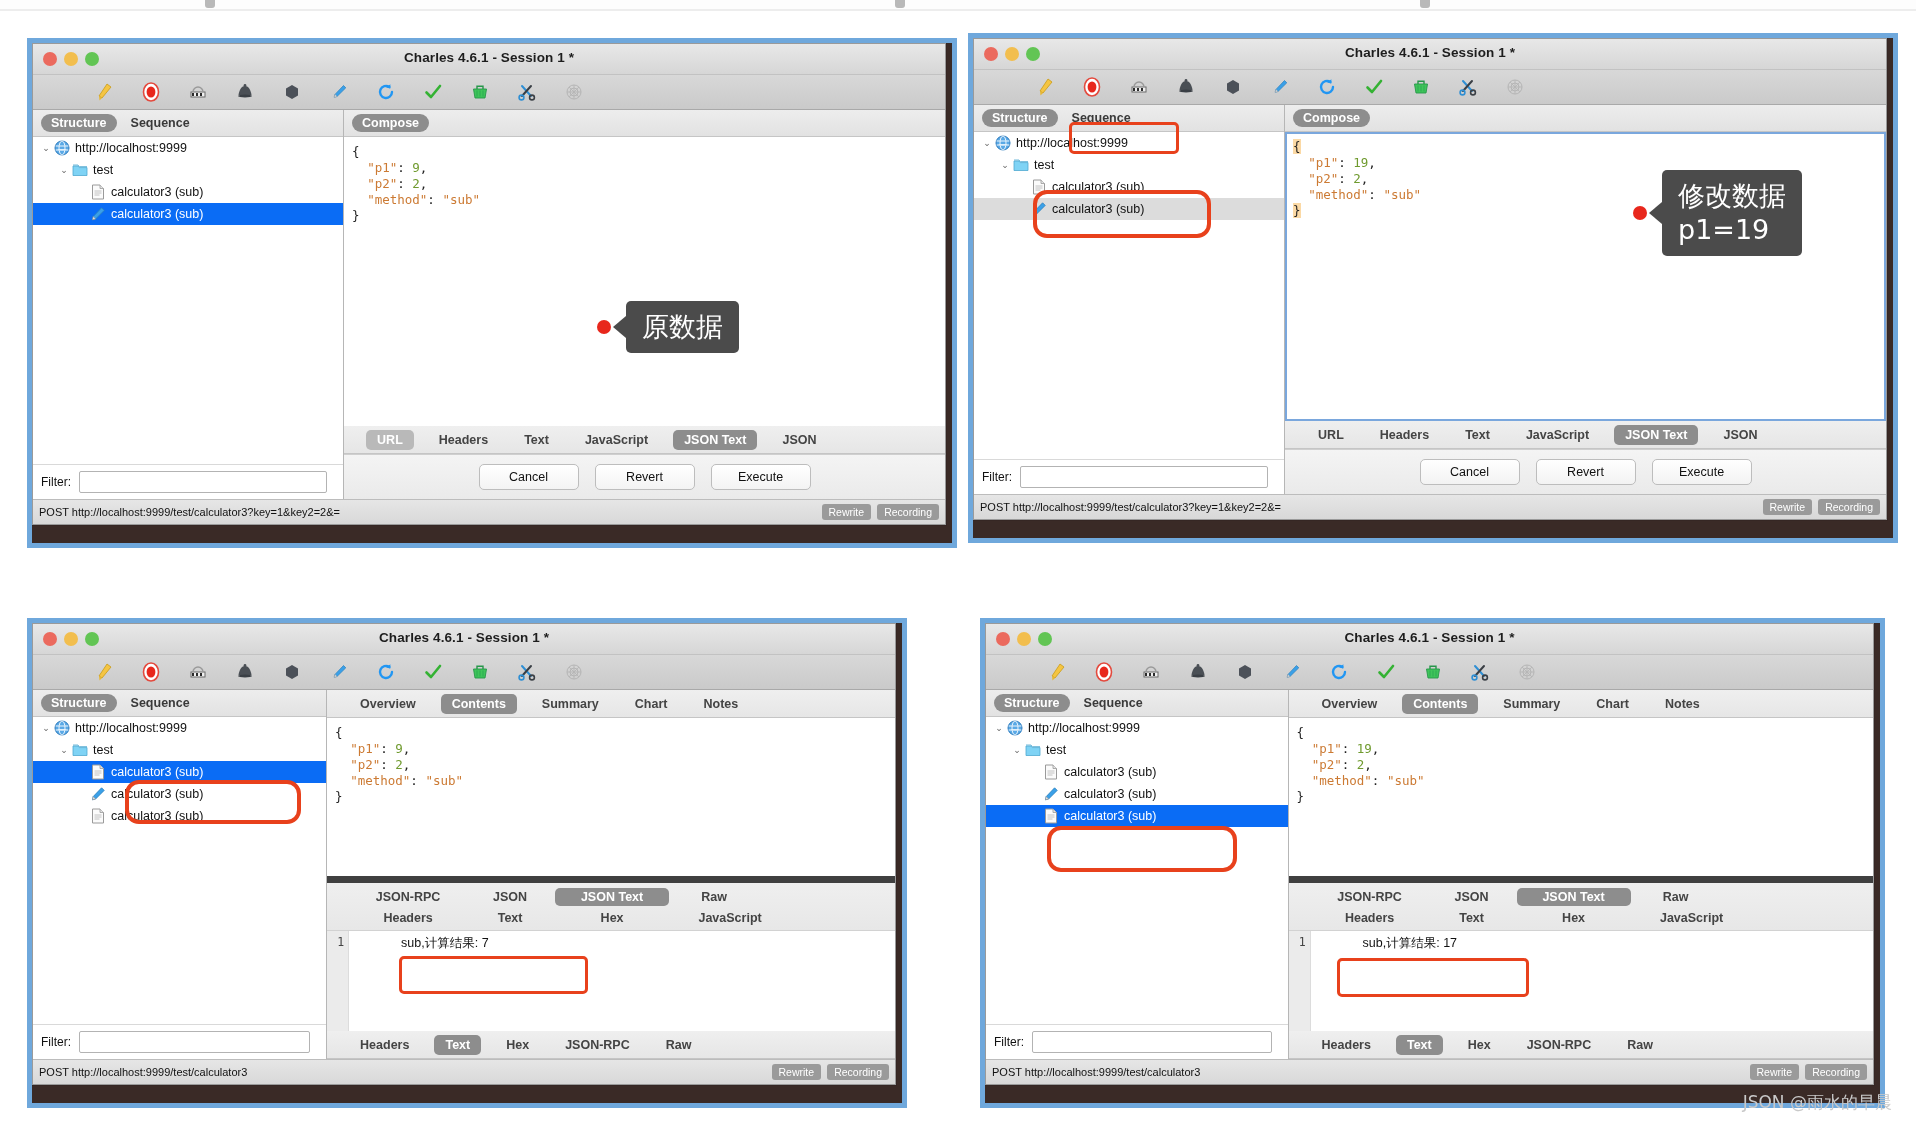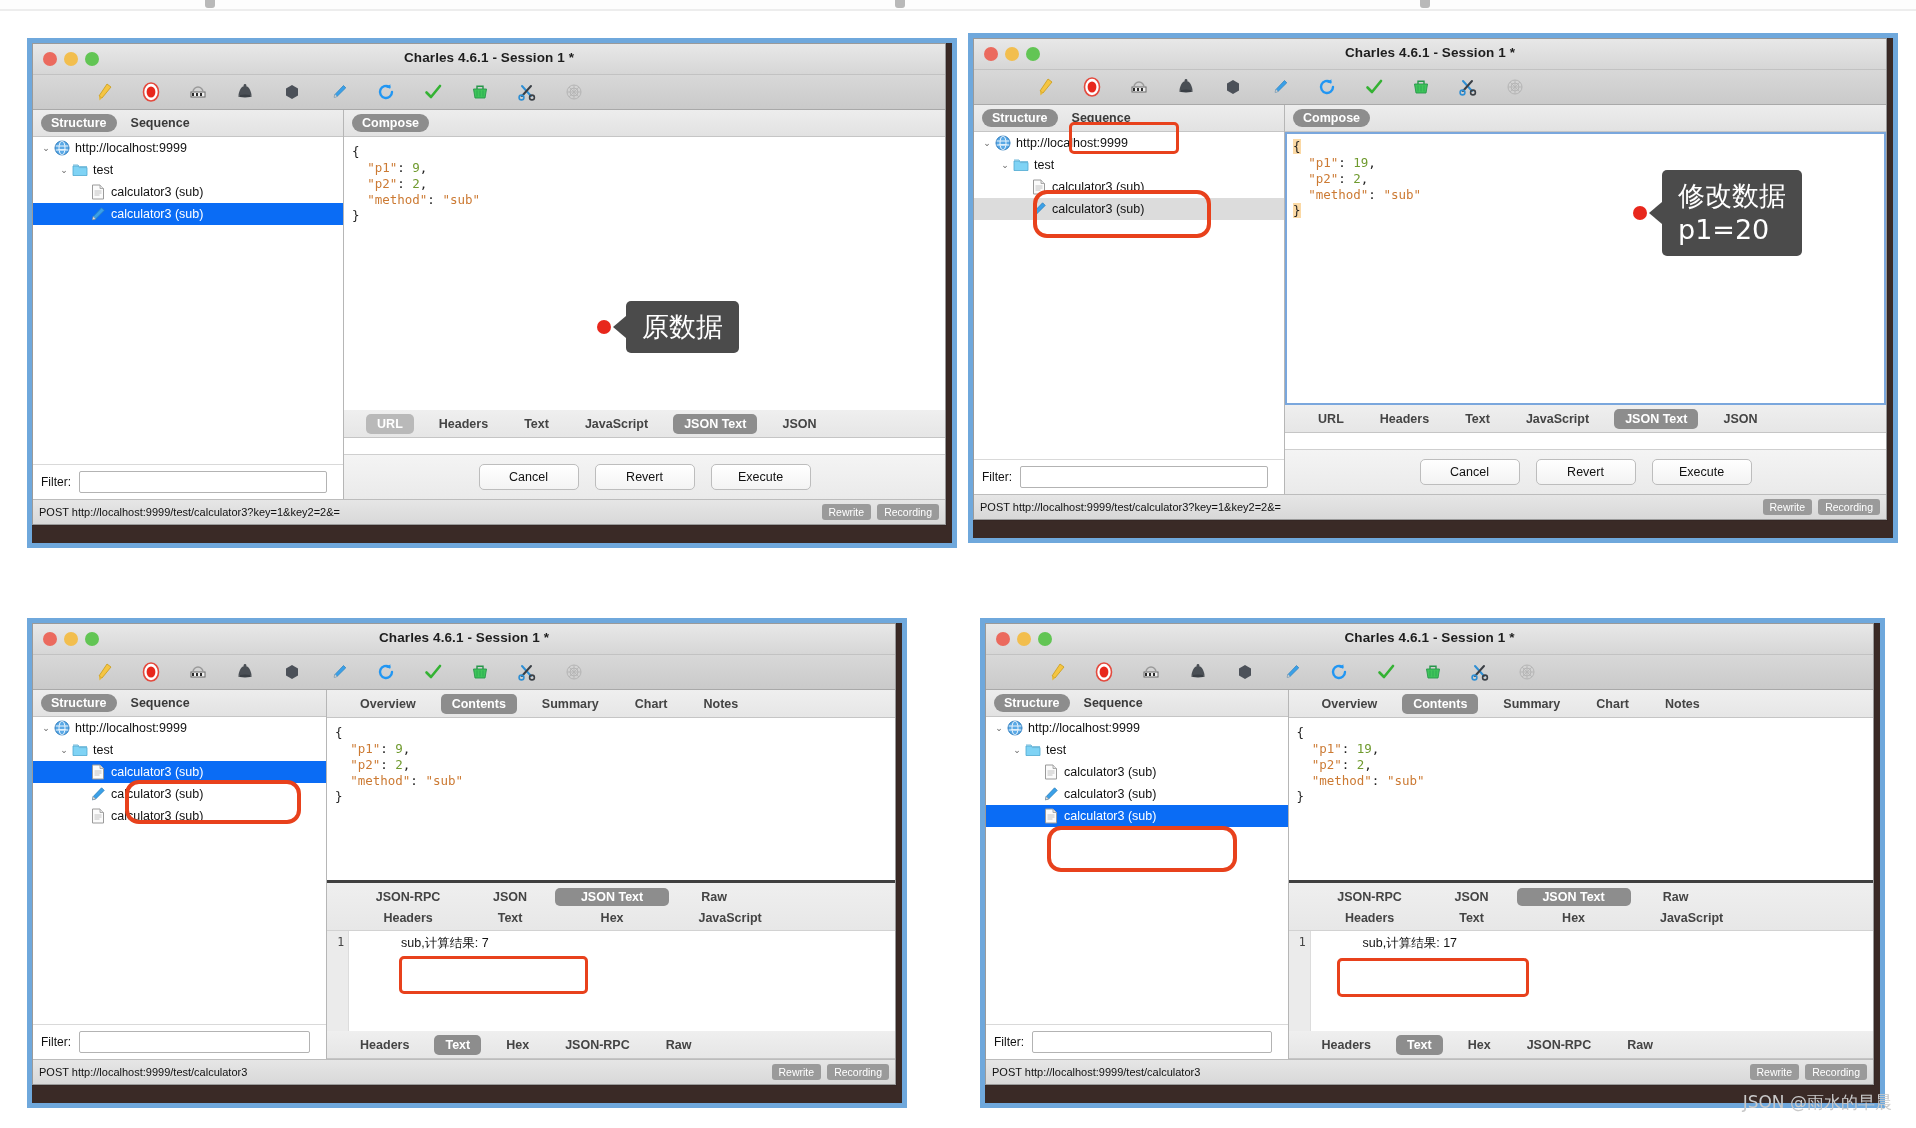--- a/index.html
+++ b/index.html
@@ -71,26 +71,26 @@
   .codepane{flex:1;position:relative;background:#fff;overflow:hidden;
      font-family:"DejaVu Sans Mono","Liberation Mono",monospace;font-size:12.5px;line-height:16px;
      padding:7px 0 0 8px;box-sizing:border-box;}
   .codepane.focus{border:2px solid #7aa7dd;padding:5px 0 0 6px;}
   .code{white-space:pre;}
   .k{color:#cc7a33;} .n{color:#6f9a2e;} .s{color:#cc7a33;} .p{color:#222;}
   .brace{background:#fbd9a5;color:#222;}
 
   
   .btnrow{height:44px;flex:0 0 44px;display:flex;align-items:center;justify-content:center;gap:16px;
-     background:linear-gradient(#f4f4f4,#eaeaea);border-top:1px solid #cfcfcf;margin-top:16px;}
+     background:linear-gradient(#f4f4f4,#eaeaea);border-top:1px solid #cfcfcf;}
   .btn{min-width:74px;height:24px;border:1px solid #bdbdbd;border-radius:5px;background:linear-gradient(#ffffff,#f3f3f3);
      font-size:12.5px;color:#111;display:flex;align-items:center;justify-content:center;padding:0 12px;}
 
   
-  .resp{flex:0 0 auto;display:flex;flex-direction:column;border-top:3px solid #404040;}
+  .resp{flex:0 0 auto;display:flex;flex-direction:column;border-top:7px solid #404040;}
   .resptabs{background:linear-gradient(#efefef,#e7e7e7);padding:3px 0 2px 0;border-bottom:1px solid #d2d2d2;}
   .rrow{display:flex;align-items:center;height:21px;padding-left:24px;}
   .rt{font-size:12.5px;font-weight:bold;color:#444;border-radius:5px;padding:2px 9px;text-align:center;}
   .rt.on{background:#8d8d8d;color:#fff;}
   .respbody{height:100px;background:#fff;display:flex;position:relative;}
   .gutter{width:22px;background:#ebebeb;border-right:1px solid #dcdcdc;
      font-family:"DejaVu Sans Mono","Liberation Mono",monospace;font-size:11.5px;color:#444;
      text-align:right;padding:4px 4px 0 0;box-sizing:border-box;}
   .respline{padding:4px 0 0 8px;font-size:12.5px;color:#111;margin-left:44px;}
 
@@ -466,21 +466,21 @@
             <span class="pill">Rewrite</span>
             <span class="pill">Recording</span>
           </div>
         </div>
         <div class="ring" style="left:60px;top:152px;width:170px;height:40px"></div>
         <div class="ring sq" style="left:96px;top:84px;width:104px;height:26px"></div>
         <div class="callout" style="left:660px;top:132px">
           <span class="dot"></span>
           <span class="arrow"></span>
           <span class="bub" style="font-size:27px">修改数据
-p1=20</span>
+p1=19</span>
         </div>
       </div>
     </div>
     <div class="panel" style="left:27px;top:618px;width:880px;height:490px">
       <div class="shot">
         <div class="win">
           <div class="titlebar">
             <span class="lights">
               <i class="l-red"></i>
               <i class="l-yel"></i>

